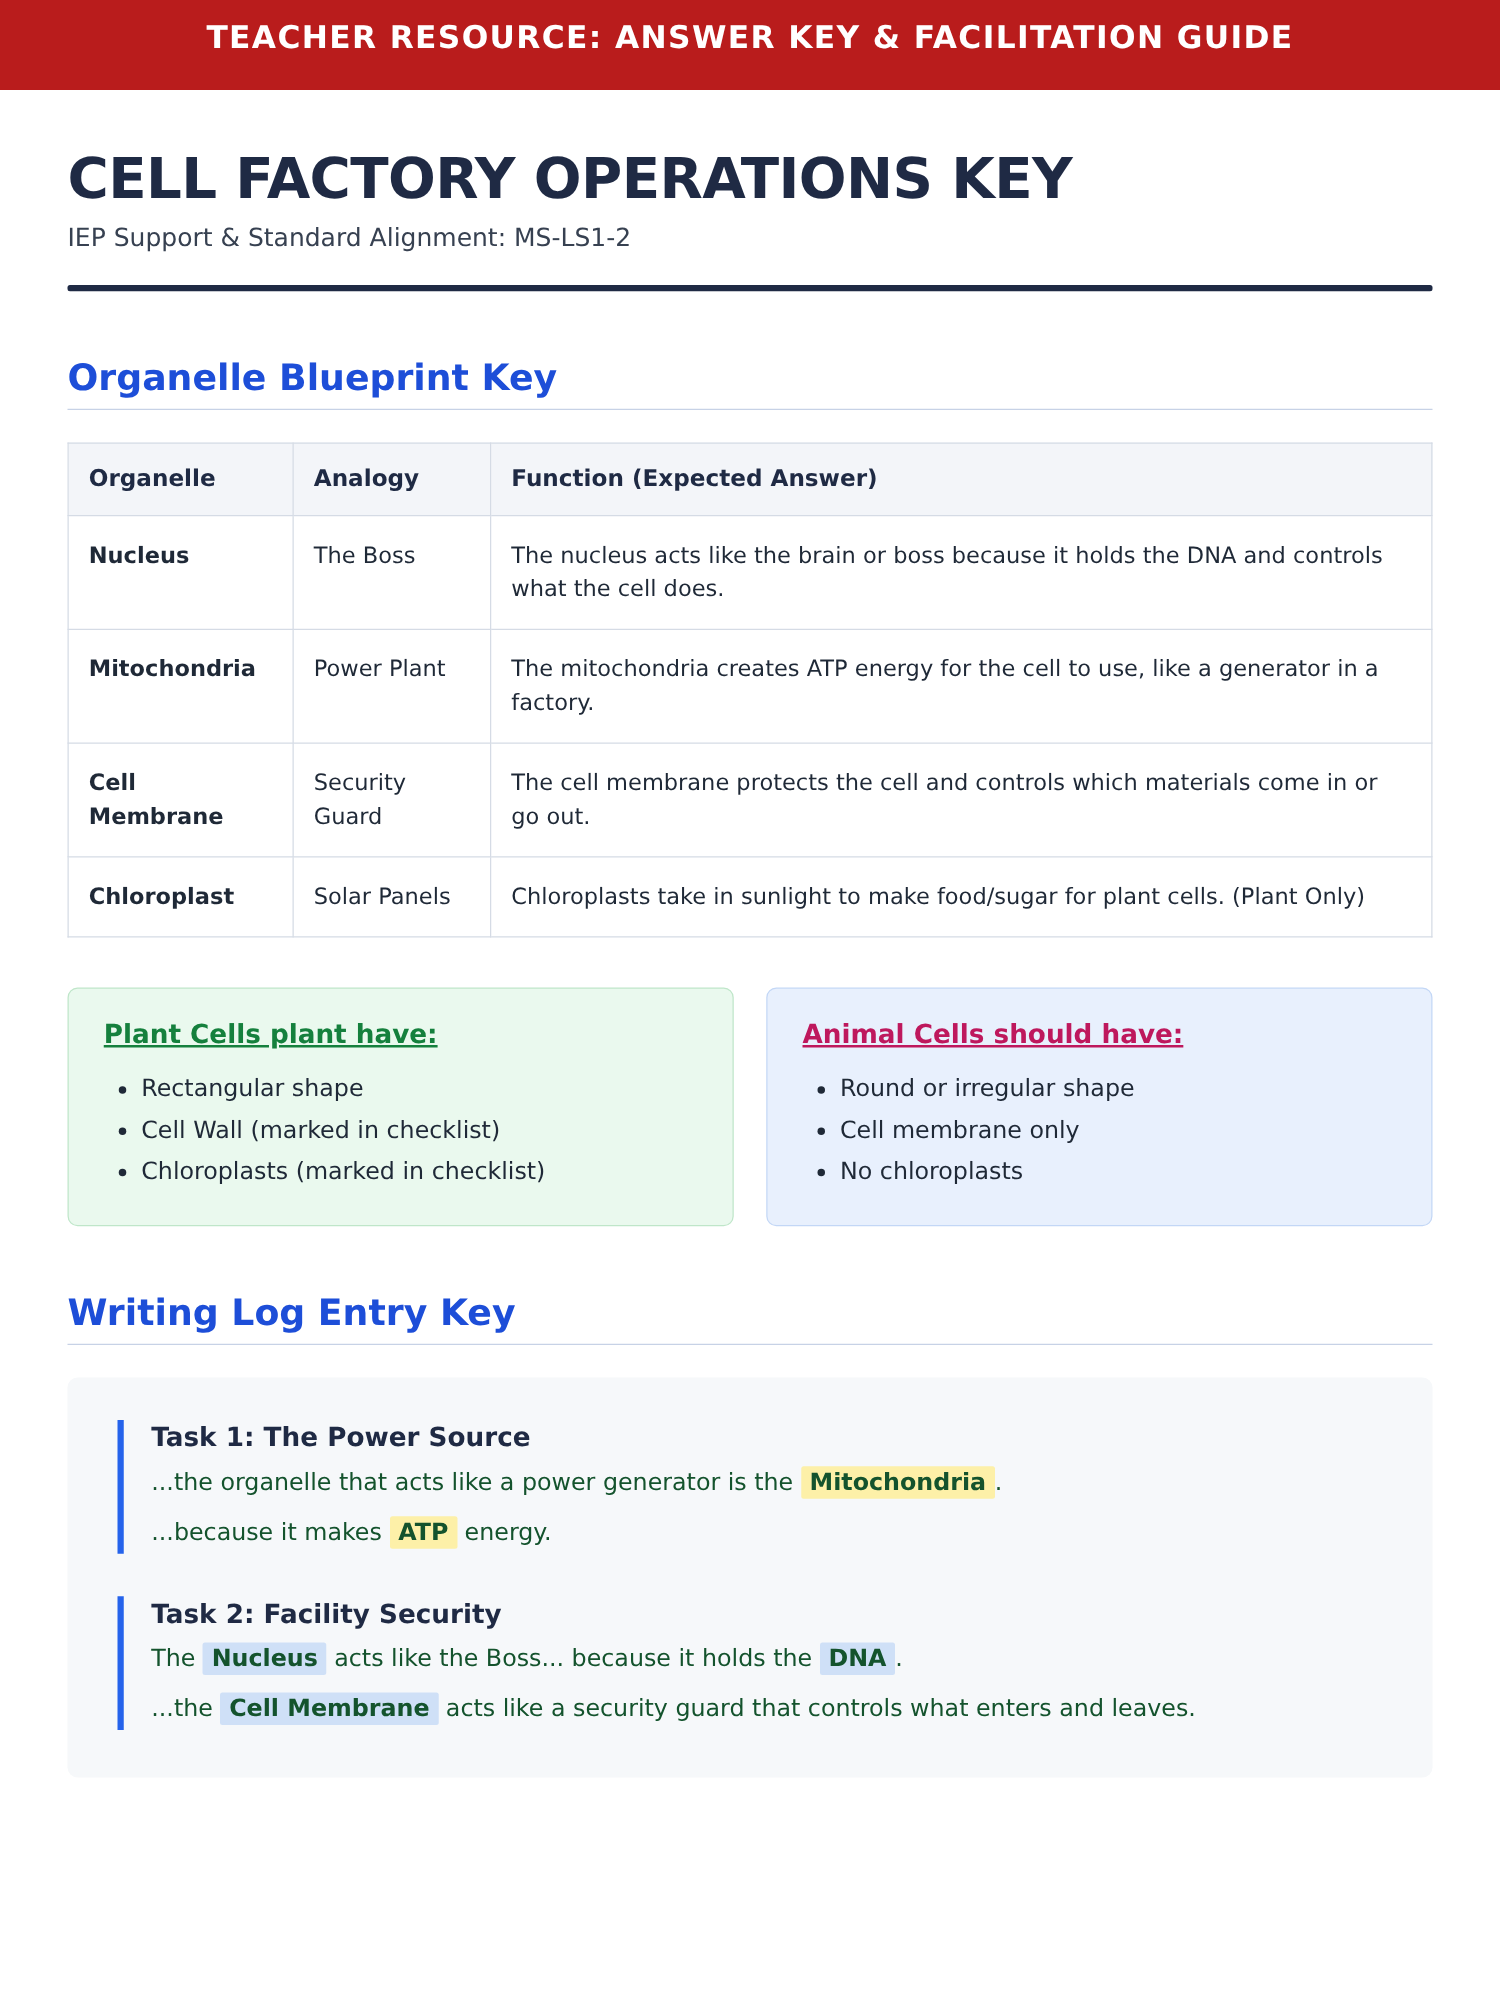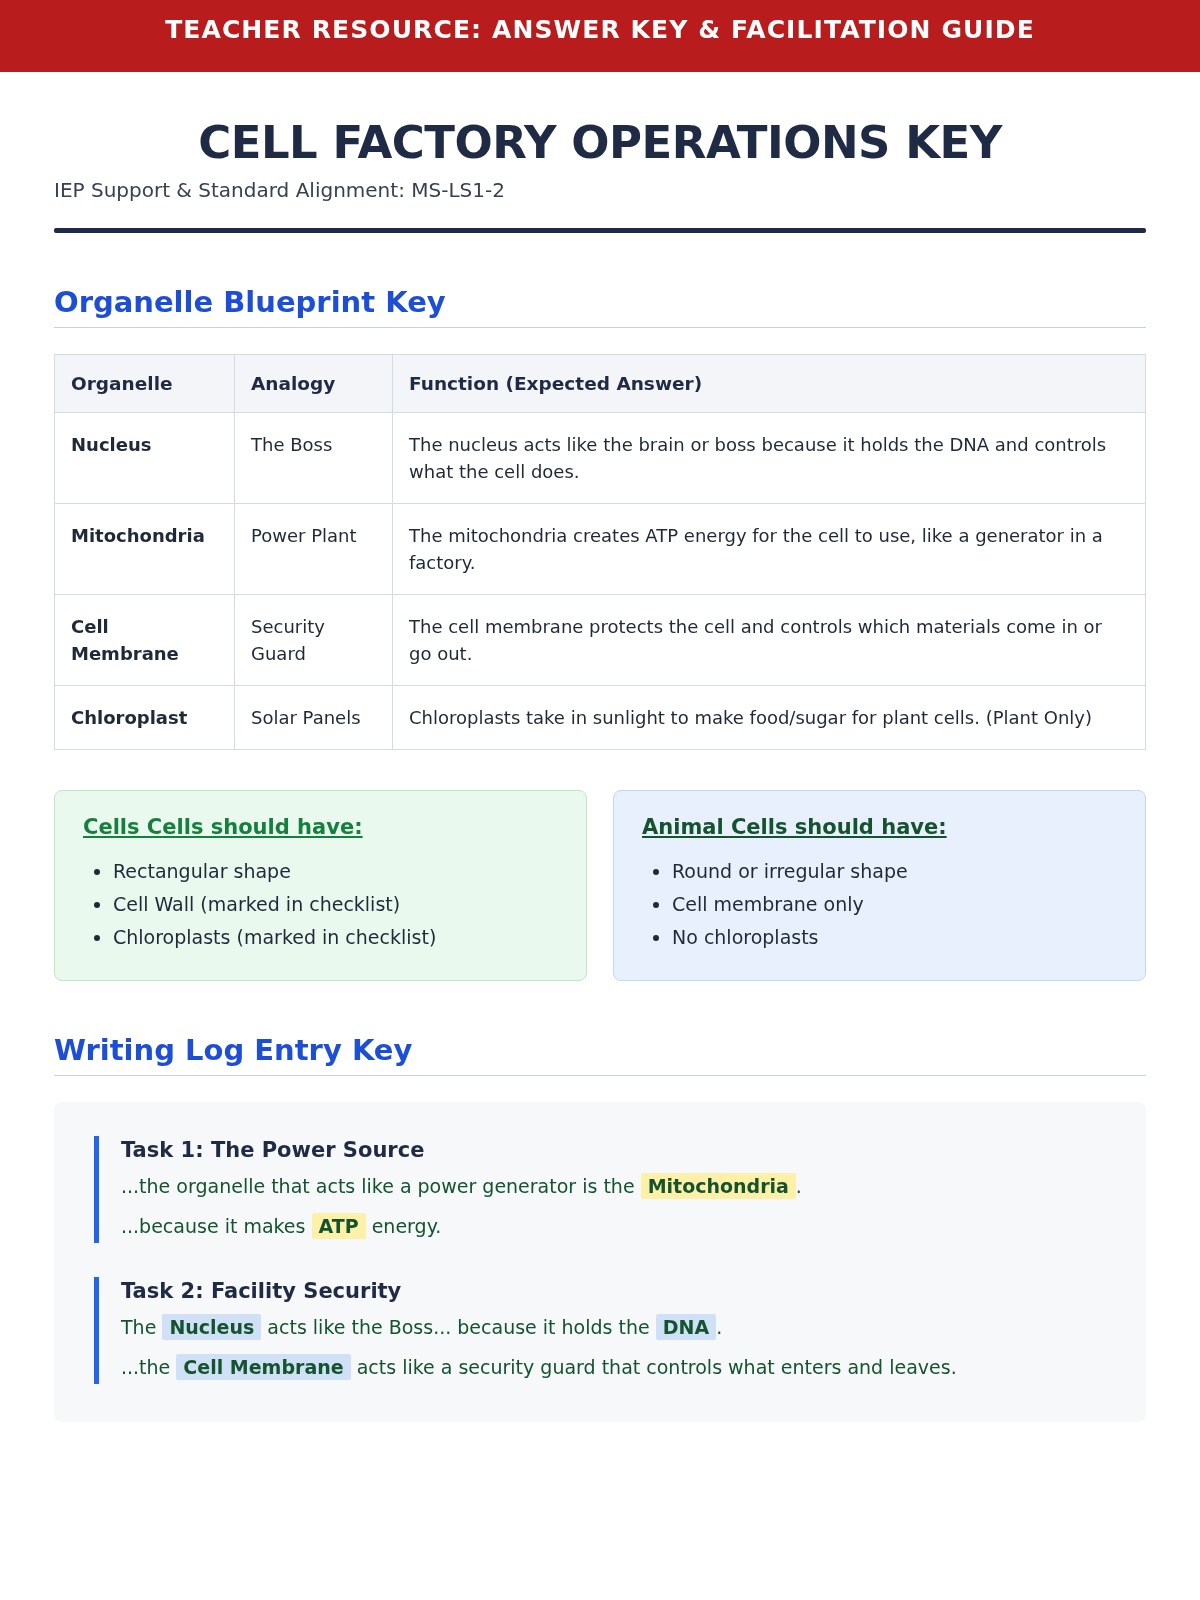--- a/index.html
+++ b/index.html
@@ -34,21 +34,20 @@
   .title-block {
     padding-top: 46px;
   }
   .doc-title {
     font-size: 45px;
     font-weight: bold;
     color: #1f2a44;
     letter-spacing: -0.5px;
     margin: 0 0 10px 0;
     line-height: 1.1;
-    text-align: center;
   }
   .doc-subtitle {
     font-size: 20px;
     color: #374151;
     margin: 0;
   }
   .title-rule {
     height: 5px;
     background: #1f2a44;
     margin-top: 26px;
@@ -120,21 +119,21 @@
   .callout.animal {
     background: #e8f0fd;
     border: 1px solid #c3d7f6;
   }
   .callout h3 {
     margin: 0 0 16px 0;
     font-size: 21px;
     text-decoration: underline;
   }
   .callout.plant h3 { color: #15803d; }
-  .callout.animal h3 { color: #14532d; }
+  .callout.animal h3 { color: #be185d; }
   .callout ul {
     margin: 0;
     padding-left: 30px;
   }
   .callout li {
     font-size: 19px;
     line-height: 1.75;
     color: #1f2937;
   }
 
@@ -221,21 +220,21 @@
         <tr>
           <td class="organelle">Chloroplast</td>
           <td class="analogy">Solar Panels</td>
           <td>Chloroplasts take in sunlight to make food/sugar for plant cells. (Plant Only)</td>
         </tr>
       </tbody>
     </table>
 
     <div class="callouts">
       <div class="callout plant">
-        <h3>Cells Cells should have:</h3>
+        <h3>Plant Cells plant have:</h3>
         <ul>
           <li>Rectangular shape</li>
           <li>Cell Wall (marked in checklist)</li>
           <li>Chloroplasts (marked in checklist)</li>
         </ul>
       </div>
       <div class="callout animal">
         <h3>Animal Cells should have:</h3>
         <ul>
           <li>Round or irregular shape</li>

